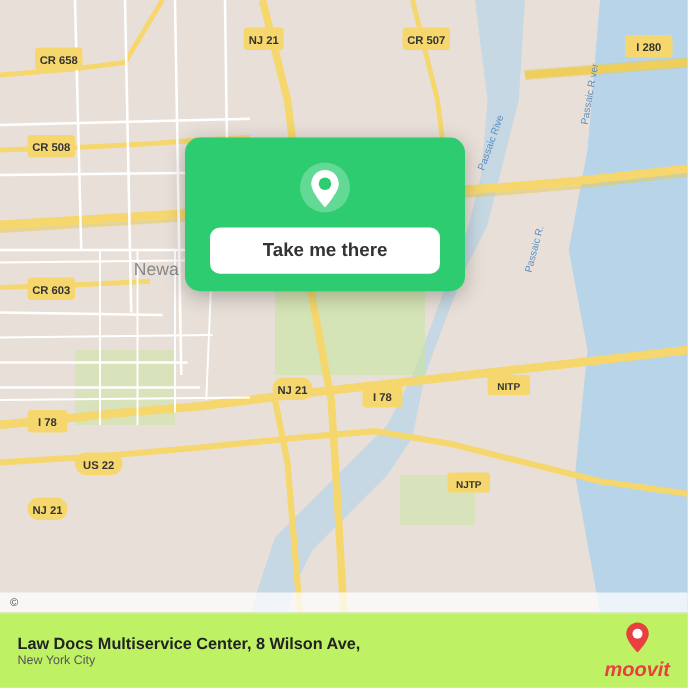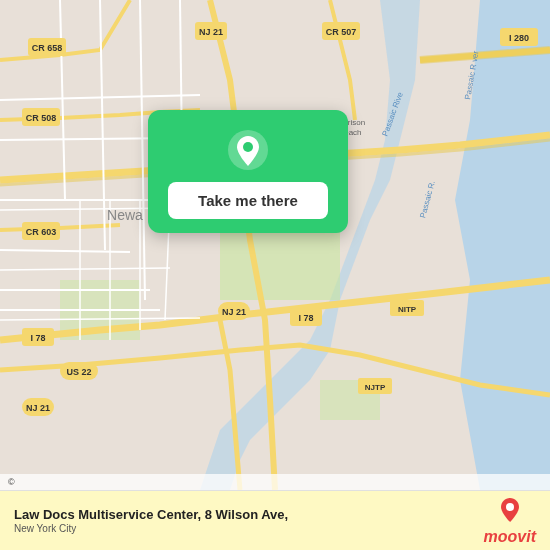--- a/index.html
+++ b/index.html
@@ -26,21 +26,21 @@
       inset: 0;
       width: 100%;
       height: 100%;
     }
 
     
     .map-card {
       position: absolute;
       top: 110px;
       left: 148px;
-      width: 200px;
+      width: 224px;
       background: #2ecc71;
       border-radius: 12px;
       display: flex;
       flex-direction: column;
       align-items: center;
       padding: 18px 20px 14px;
       box-shadow: 0 4px 16px rgba(0,0,0,0.25);
     }
 
     .location-pin {
@@ -81,21 +81,21 @@
       font-size: 9px;
     }
 
     
     .bottom-bar {
       position: absolute;
       bottom: 0;
       left: 0;
       right: 0;
       height: 60px;
-      background: #fef9c3;
+      background: #bef264;
       border-top: 1px solid #e0e0e0;
       display: flex;
       align-items: center;
       padding: 0 14px;
       gap: 10px;
     }
 
     .location-text {
       flex: 1;
     }

